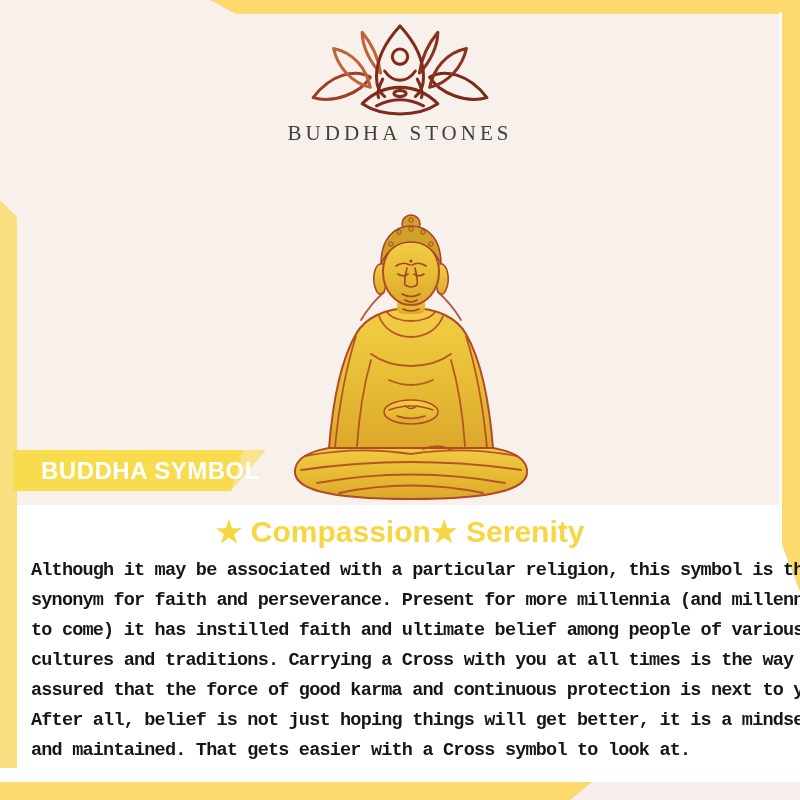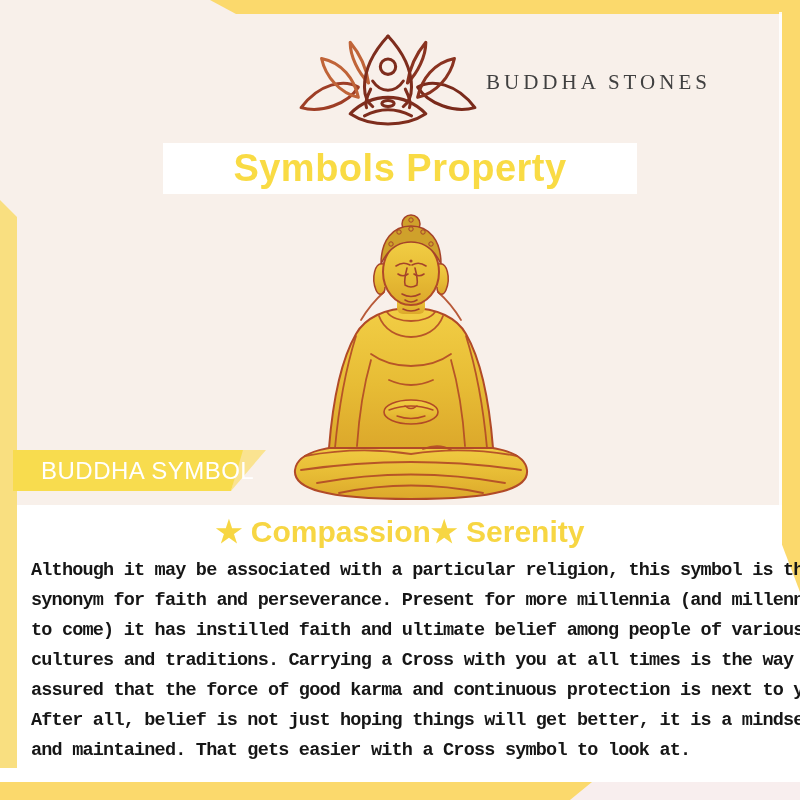--- a/index.html
+++ b/index.html
@@ -17,37 +17,37 @@
   .strip-right-gap{position:absolute;top:12px;left:779px;width:3px;height:494px;background:rgba(255,255,255,.85);}
   .strip-right{position:absolute;top:0;left:782px;width:18px;height:592px;background:#FBD96C;
             clip-path:polygon(0 0,100% 0,100% 100%,0 92%);}
   .strip-left{position:absolute;top:200px;left:0;width:17px;height:568px;background:#F9DF80;
             clip-path:polygon(0 0,100% 17px,100% 100%,0 100%);}
   .band-bottom{position:absolute;top:782px;left:0;width:592px;height:18px;background:#FBD96C;
             clip-path:polygon(0 0,100% 0,calc(100% - 22px) 100%,0 100%);}
 
   
   .logo{position:absolute;top:24px;left:290px;width:220px;height:116px;display:flex;
-        align-items:center;justify-content:space-between;}
+        flex-direction:column;align-items:center;justify-content:space-between;}
   .brand-name{font-family:"Liberation Serif",serif;font-size:21px;letter-spacing:4px;
         color:#404040;margin-top:1px;white-space:nowrap;}
 
   
   .title-band{position:absolute;top:143px;left:163px;width:474px;height:51px;background:#FFFFFF;
         display:flex;align-items:center;justify-content:center;}
   .title-text{font-size:38px;font-weight:bold;color:#F9DB44;letter-spacing:.5px;}
 
   
   .buddha{position:absolute;top:202px;left:265px;width:292px;height:305px;}
 
   
   .badge{position:absolute;top:450px;left:13px;width:258px;height:41px;}
   .badge svg{position:absolute;top:0;left:0;}
   .badge-label{position:absolute;top:0;left:28px;height:41px;line-height:41px;
-        font-size:24px;font-weight:normal;letter-spacing:.5px;color:#FFFFFF;white-space:nowrap;}
+        font-size:24px;font-weight:bold;letter-spacing:.5px;color:#FFFFFF;white-space:nowrap;}
 
   
   .traits{position:absolute;top:514px;left:0;width:800px;text-align:center;
         font-size:30px;font-weight:bold;color:#F7D643;letter-spacing:0;}
 
   
   .description{position:absolute;top:556px;left:31px;width:762px;
         font-size:18.5px;font-weight:bold;letter-spacing:-0.8px;line-height:30px;
         color:#161616;white-space:pre;font-family:Liberation Mono, monospace;}
 </style>
@@ -87,23 +87,20 @@
           <path d="M112,54 C116,62 118,68 116,72"></path>
           <path d="M58,78 C70,66 84,62 95,62 C106,62 120,66 132,78 C120,86 106,88 95,88 C84,88 70,86 58,78 Z"></path>
           <path d="M72,80 C88,72 102,72 118,80"></path>
           <ellipse cx="95" cy="68" rx="6" ry="3"></ellipse>
         </g>
       </svg>
     </span>
     <span class="brand-name">BUDDHA STONES</span>
   </div>
 
-  <div class="title-band">
-    <span class="title-text">Symbols Property</span>
-  </div>
 
   <div class="buddha">
     <svg width="292" height="305" viewBox="0 0 280 305">
       <defs>
         <linearGradient id="gold" x1="0" y1="0" x2="0" y2="1">
           <stop offset="0" stop-color="#F2CE45"></stop>
           <stop offset="0.55" stop-color="#E7BC35"></stop>
           <stop offset="1" stop-color="#DCA82B"></stop>
         </linearGradient>
       </defs>

